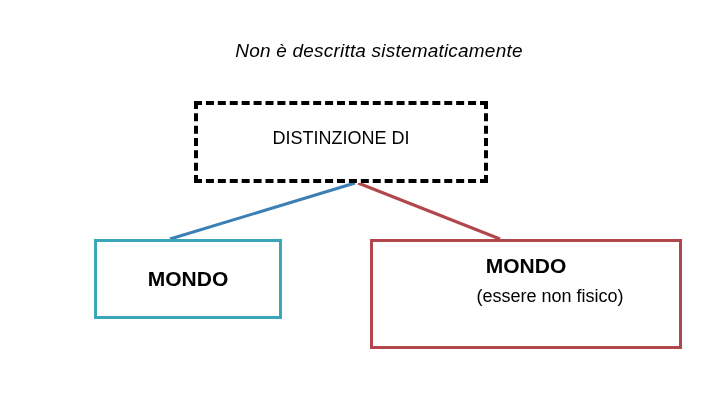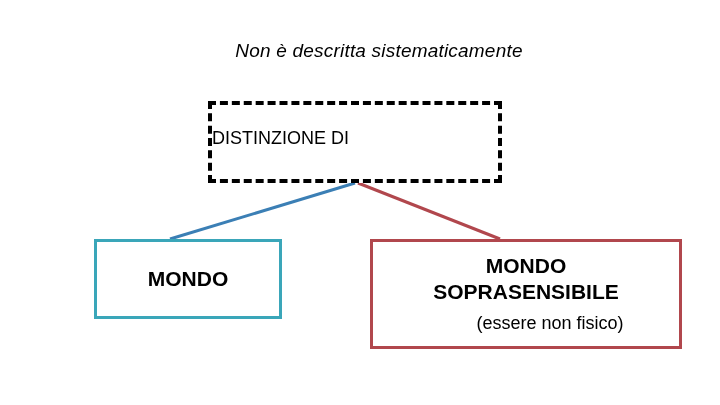--- a/index.html
+++ b/index.html
@@ -26,29 +26,30 @@
     text-align: center;
     font-style: italic;
     font-size: 19px;
     color: #000000;
     letter-spacing: 0.2px;
     padding-left: 19px;
   }
   
   .box-top {
     position: absolute;
-    left: 208px;
+    left: 194px;
     top: 101px;
     width: 294px;
     height: 82px;
     border: 4px dashed #000000;
     box-sizing: border-box;
     background: #ffffff;
     display: flex;
     flex-direction: column;
+    align-items: center;
     justify-content: center;
     z-index: 3;
   }
   .box-top .line1 {
     font-size: 18px;
     color: #000000;
     line-height: 1.1;
     margin-bottom: 6px;
   }
   .box-top .line2 {
@@ -135,17 +136,16 @@
   <div class="box-top">
     <div class="line1">DISTINZIONE DI</div>
   </div>
 
   <div class="box-left">
     <div class="l">MONDO</div>
   </div>
 
   <div class="box-right">
     <div class="r1">MONDO</div>
-    <div class="r1">SOPRASENSIBILE</div>
     <div class="r2">(essere non fisico)</div>
   </div>
 
 </div>
 
 </body></html>

